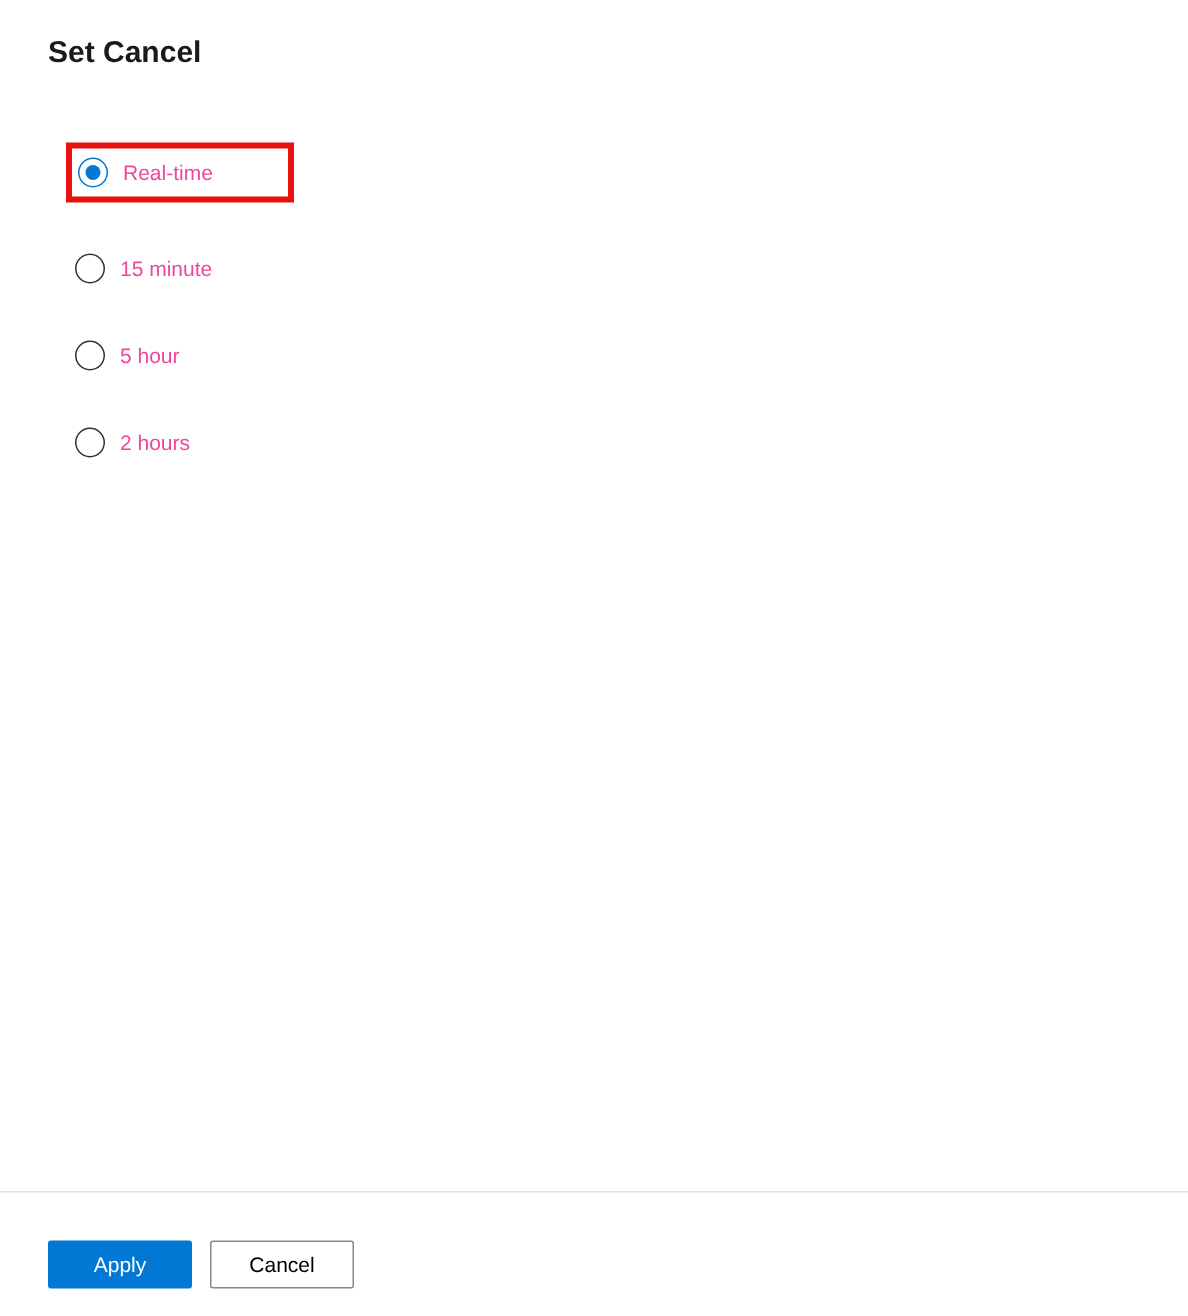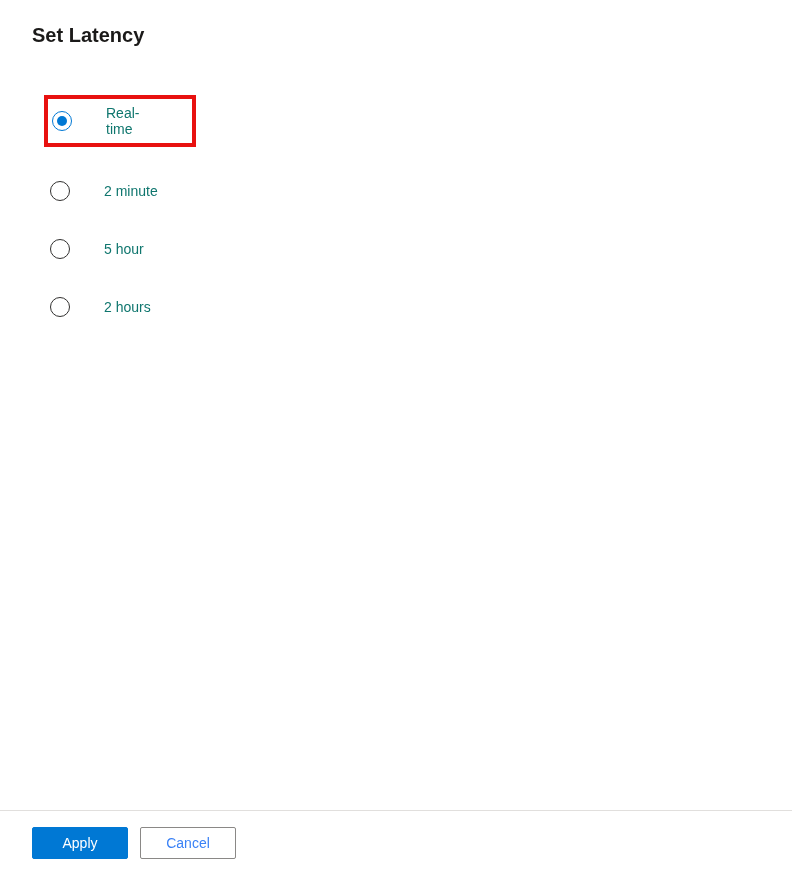--- a/index.html
+++ b/index.html
@@ -69,67 +69,66 @@
     .radio.selected::after {
       content: "";
       width: 10px;
       height: 10px;
       border-radius: 50%;
       background: #0078d4;
       display: block;
     }
     .radio-label {
       font-size: 14px;
-      color: #0f766e;
-      margin-left: 24px;
+      color: #ec4899;
     }
     .footer {
       border-top: 1px solid #e1dfdd;
-      padding: 16px 32px 18px 32px;
+      padding: 32px 32px 18px 32px;
       display: flex;
       gap: 12px;
     }
     .btn {
       font-family: inherit;
       font-size: 14px;
       height: 32px;
       padding: 0 20px;
       min-width: 96px;
       cursor: pointer;
       border-radius: 2px;
     }
     .btn-primary {
       background: #0078d4;
       color: #ffffff;
       border: 1px solid #0078d4;
     }
     .btn-secondary {
       background: #ffffff;
-      color: #3b82f6;
+      color: #000000;
       border: 1px solid #8a8886;
     }
   </style>
 </head>
 <body>
 
 <div class="panel">
 
   <div class="content">
-    <h1 class="title">Set Latency</h1>
+    <h1 class="title">Set Cancel</h1>
 
     <div class="options">
 
       <label class="radio-row highlight-box">
         <span class="radio selected"></span>
         <span class="radio-label">Real-time</span>
       </label>
 
       <label class="radio-row">
         <span class="radio"></span>
-        <span class="radio-label">2 minute</span>
+        <span class="radio-label">15 minute</span>
       </label>
 
 
       <label class="radio-row">
         <span class="radio"></span>
         <span class="radio-label">5 hour</span>
       </label>
 
       <label class="radio-row">
         <span class="radio"></span>

